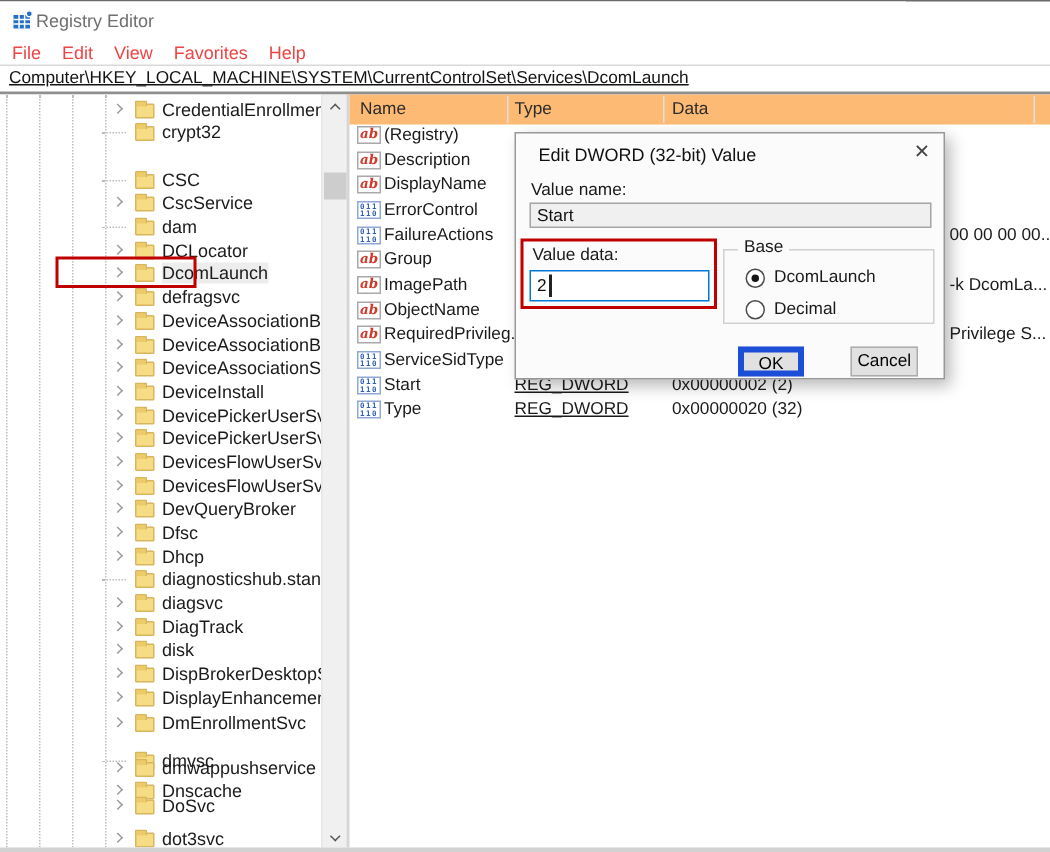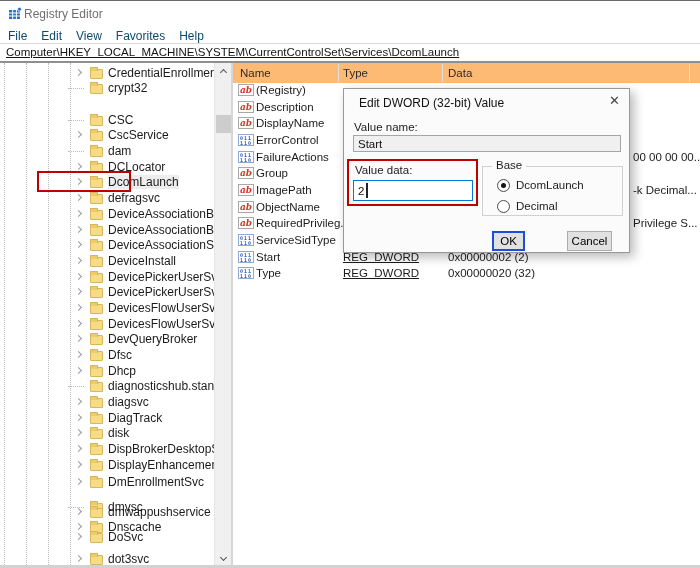--- a/index.html
+++ b/index.html
@@ -6,21 +6,21 @@
   html,body { width:700px; height:568px; overflow:hidden; }
   body { font-family:"Liberation Sans", sans-serif; background:#fff; position:relative; color:#1b1b1b; }
   .abs { position:absolute; }
 
   
   #topedge { left:0; top:0; width:700px; height:1px; background:#6b6b6b; }
   #titlebar { left:0; top:1px; width:604px; height:25px; background:#fff; }
   #app-icon { left:8px; top:6px; width:14px; height:14px; }
   #title-text { left:24px; top:6px; font-size:12px; color:#6f6f6f; }
   #menubar { left:0; top:26px; width:700px; height:17px; background:#fff; padding-left:8px; }
-  .menu-item { display:inline-block; padding:1px 7px 0 0; margin-right:7px; font-size:12px; color:#0c4a6e; line-height:16px; }
+  .menu-item { display:inline-block; padding:1px 7px 0 0; margin-right:7px; font-size:12px; color:#ef4444; line-height:16px; }
   #addressbar { left:0; top:43px; width:700px; height:20px; background:#fff; border-top:1px solid #d9d9d9; border-bottom:2px solid #8f8f8f; }
   #address-text { left:6px; top:46px; font-size:11.5px; color:#141414; white-space:nowrap;text-decoration:underline; }
   #bottomband { left:0; top:565px; width:700px; height:3px; background:#d2d2d2; }
 
   
   #tree { left:0; top:63px; width:214px; height:502px; overflow:hidden; background:#fff; }
   .guide { position:absolute; top:0; bottom:0; width:0; border-left:1px dotted #bdbdbd; }
   .trow { position:absolute; left:0; width:214px; height:16px; }
   .chev { position:absolute; left:76px; top:5px; width:5px; height:5px;
           border-top:1.4px solid #9b9b9b; border-right:1.4px solid #9b9b9b; transform:rotate(45deg); }
@@ -65,21 +65,21 @@
   #vd-input { position:absolute; left:9px; top:91px; width:120px; height:21px; background:#fff; border:1px solid #0078d7; font-size:11.5px; padding:0 4px; color:#111; font-family:"Liberation Sans", sans-serif; }
   #vd-caret { position:absolute; left:22px; top:94px; width:1.5px; height:15px; background:#222; pointer-events:none; }
   #dlg-redbox { position:absolute; left:3px; top:70px; width:131px; height:47px; border:2px solid #c00000; pointer-events:none; }
   #base-group { position:absolute; left:138px; top:77px; width:141px; height:50px; border:1px solid #d0d0d0; }
   #base-label { position:absolute; left:9px; top:-8px; background:#fbfbfb; padding:0 4px; font-size:11.5px; }
   .radio-row { position:absolute; left:14px; height:14px; }
   .radio { position:absolute; left:0; top:0; width:13px; height:13px; border:1px solid #4a4a4a; border-radius:50%; background:#fff; }
   .radio.checked::after { content:""; position:absolute; left:3px; top:3px; width:5px; height:5px; border-radius:50%; background:#151515; }
   .radio-label { position:absolute; left:19px; top:0; font-size:11.5px; white-space:nowrap; }
   .dlg-btn { position:absolute; top:142px; height:20px; background:#e1e1e1; font-size:11.5px; text-align:center; line-height:17px; font-family:"Liberation Sans", sans-serif; }
-  #ok-btn { left:148px; width:33px; border:2px solid #1d4ed8; }
+  #ok-btn { left:148px; width:44px; border:4px solid #1d4ed8; }
   #cancel-btn { left:223px; width:45px; border:1px solid #acacac; line-height:18px; }
 </style>
 </head>
 <body>
 
 <div class="abs" id="topedge"></div>
 
 <div class="abs" id="titlebar">
   <svg class="abs" id="app-icon" viewBox="0 0 14 14">
     <rect x="1" y="3" width="11" height="9" fill="#2470c8"></rect>
@@ -370,14 +370,14 @@
         <span class="radio-label">Decimal</span>
       </div>
     </div>
   <button class="dlg-btn" id="ok-btn">OK</button>
   <button class="dlg-btn" id="cancel-btn">Cancel</button>
 </div>
 
 <div class="abs" id="bottomband"></div>
 
 <span class="fragment" style="top: 150.6px;">00 00 00 00...</span>
-<span class="fragment" style="top: 183.9px;">-k Decimal...</span>
+<span class="fragment" style="top: 183.9px;">-k DcomLa...</span>
 <span class="fragment" style="top: 217.2px;">Privilege S...</span>
 
 </body></html>

